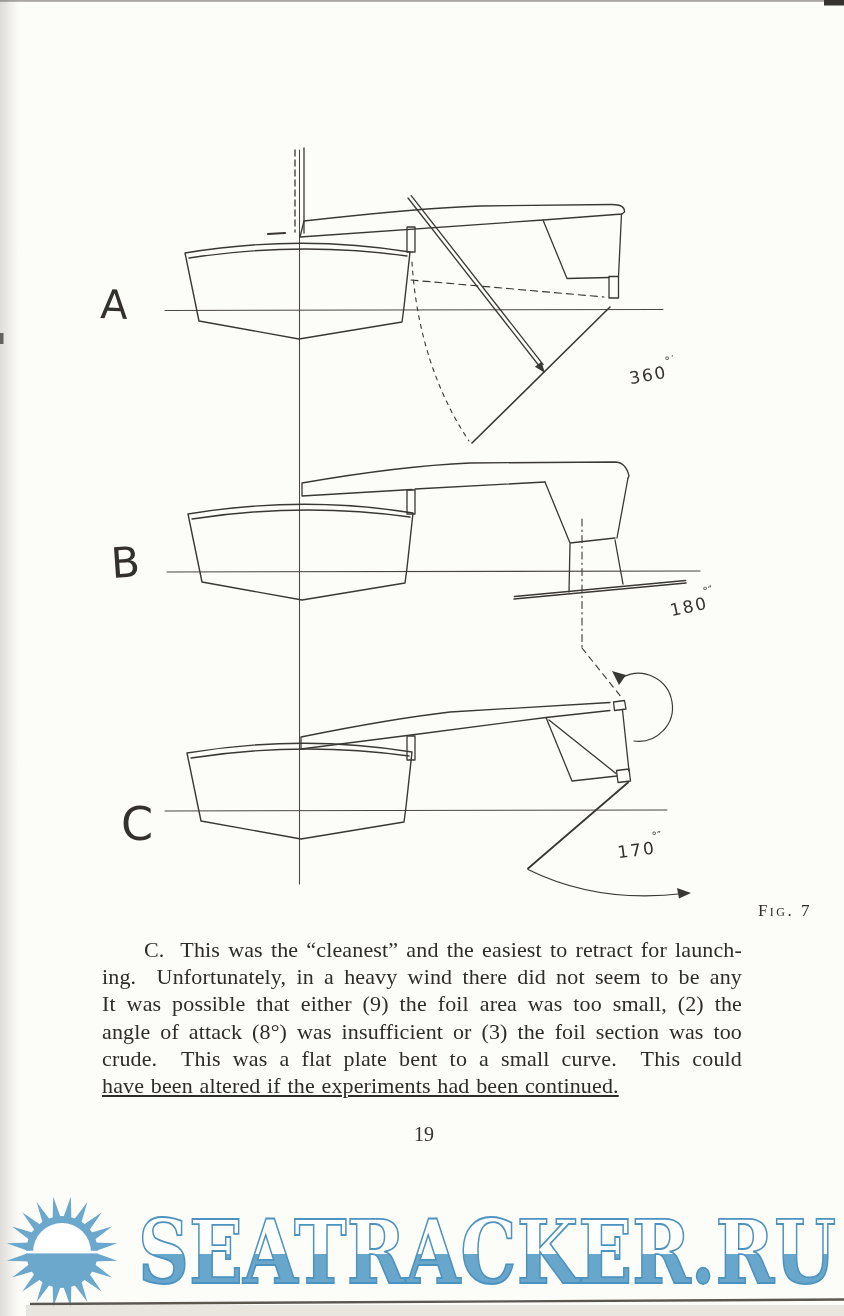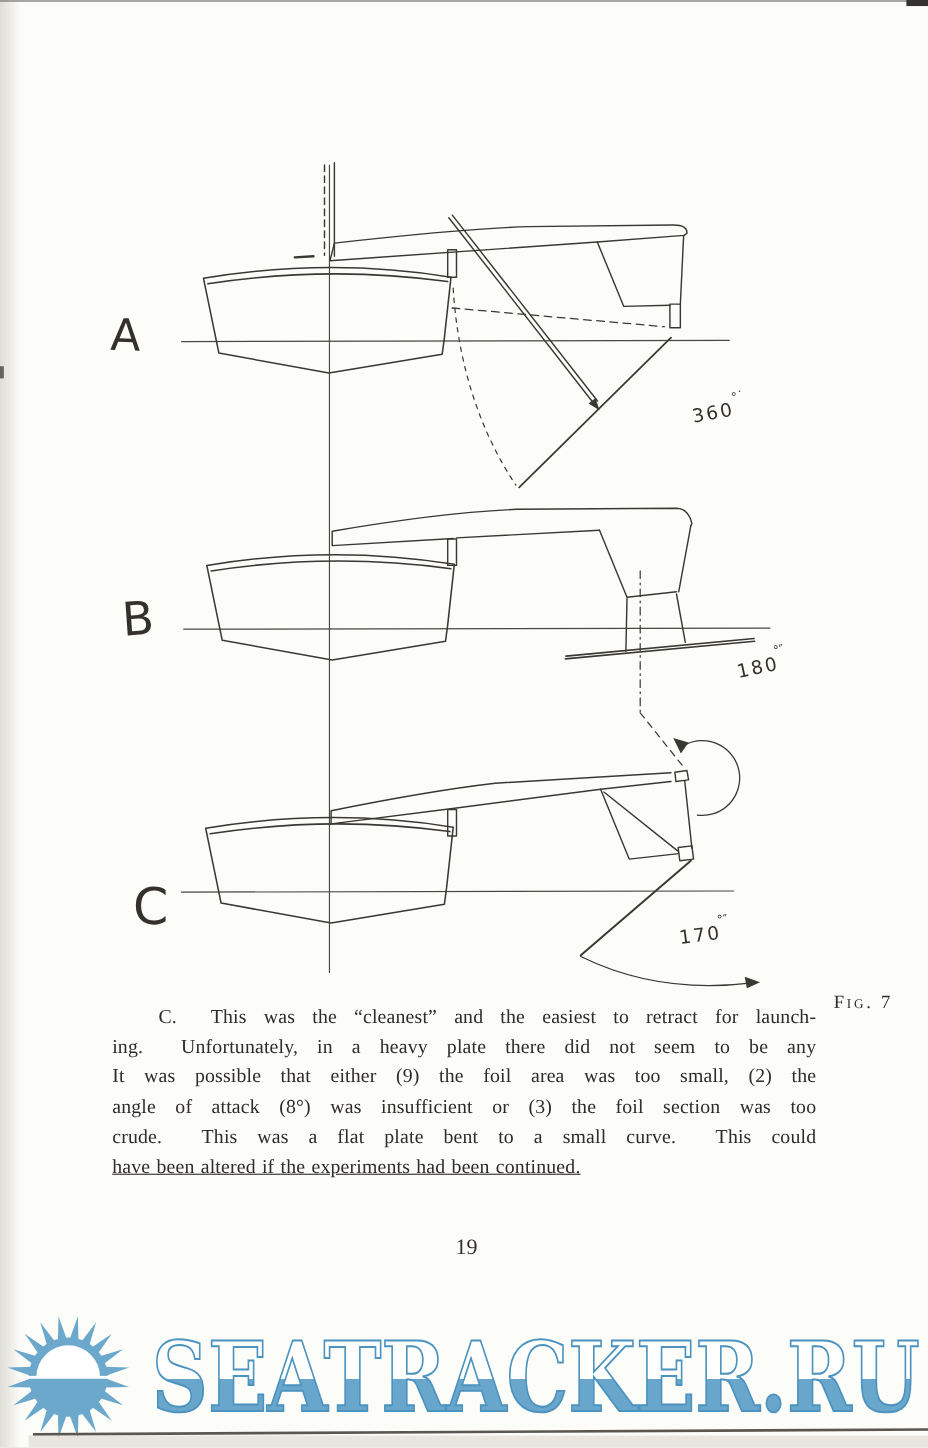--- a/index.html
+++ b/index.html
@@ -7,22 +7,22 @@
     position:relative; width:844px; height:1316px; overflow:hidden;
     background:linear-gradient(90deg,#f4f3ef 0px,#fcfcf9 22px,#fcfcf9 100%);
     font-family:"Liberation Serif",serif;
   }
   .edge-shadow{position:absolute;left:0;top:0;width:18px;height:100%;
     background:linear-gradient(90deg,rgba(70,62,52,.12),rgba(70,62,52,0));}
   svg.figlayer{position:absolute;left:0;top:0;width:844px;height:1316px;}
   .hand-label{font-family:"DejaVu Sans",sans-serif;fill:#34312c;}
   .figcap{position:absolute;top:901px;left:0;width:812px;text-align:right;
     font-size:17px;color:#2f2d29;font-variant:small-caps;letter-spacing:2.5px;}
-  .para{position:absolute;left:102px;top:911px;width:640px;color:#2e2c28;
-    font-size:18px;line-height:27.2px;letter-spacing:.15px;word-spacing:1px;}
+  .para{position:absolute;left:102px;top:936px;width:640px;color:#2e2c28;
+    font-size:22px;line-height:27.2px;letter-spacing:.15px;word-spacing:1px;}
   .pline{white-space:pre-wrap;text-align:justify;text-align-last:justify;height:27.2px;}
   .pline.first{text-indent:42px;}
   .pline.last{text-align-last:left;text-decoration:underline;}
   .pagenum{position:absolute;top:1123px;left:0;width:848px;text-align:center;
     font-size:20px;color:#33302c;}
 </style>
 </head>
 <body>
 
 <div class="page">
@@ -121,21 +121,21 @@
     <g>
       <path d="M30,1304 L844,1299.5" stroke="#5a5751" stroke-width="2.4" fill="none"></path>
       <rect x="26" y="1305" width="818" height="11" fill="#d8d3cb" opacity="0.55"></rect>
     </g>
   </svg>
 
   <div class="figcap">Fig. 7</div>
 
   <div class="para">
     <div class="pline first">C.  This was the “cleanest” and the easiest to retract for launch-</div>
-    <div class="pline">ing.  Unfortunately, in a heavy plate there did not seem to be any</div>
+    <div class="pline">ing.  Unfortunately, in a heavy wind there did not seem to be any</div>
     <div class="pline">It was possible that either (9) the foil area was too small, (2) the</div>
     <div class="pline">angle of attack (8°) was insufficient or (3) the foil section was too</div>
     <div class="pline">crude.  This was a flat plate bent to a small curve.  This could</div>
     <div class="pline last">have been altered if the experiments had been continued.</div>
   </div>
 
   <div class="pagenum">19</div>
 </div>
 
 </body></html>

